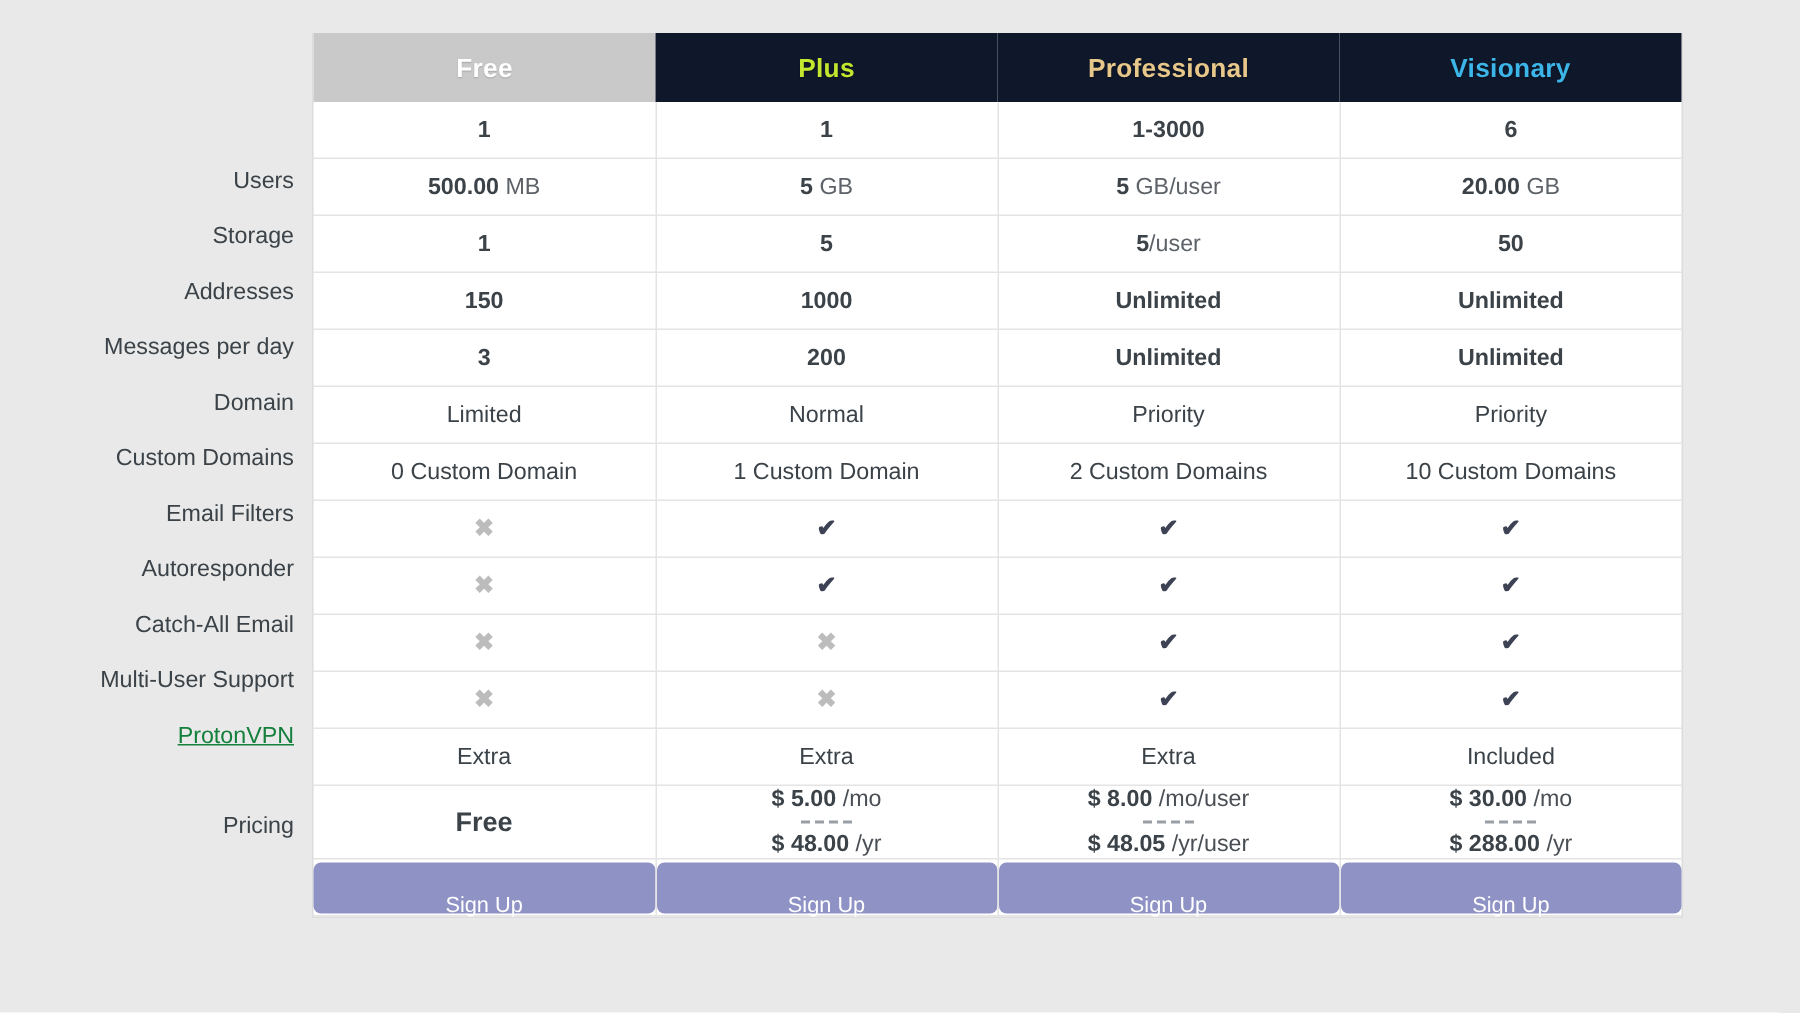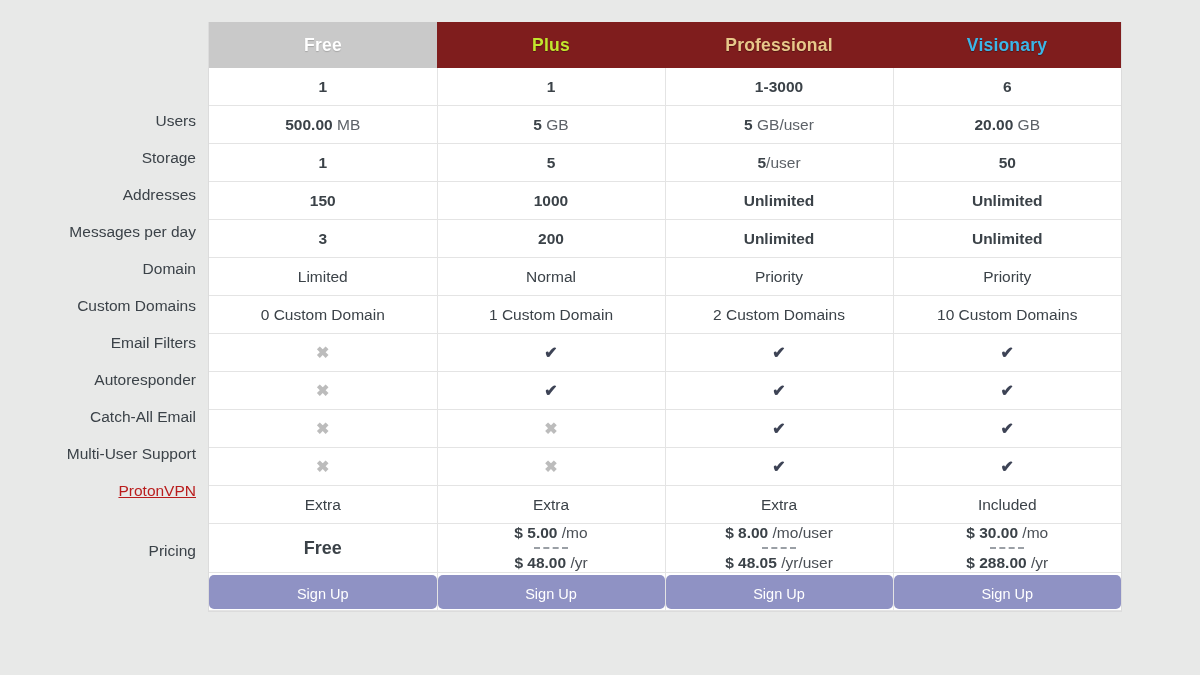--- a/index.html
+++ b/index.html
@@ -39,21 +39,21 @@
     white-space: nowrap;
   }
   .label-cell.tall {
     height: 84px;
     margin-left: 8px;
   }
   .label-cell.btnrow {
     height: 51px;
   }
   .label-link {
-    color: #b91c1c;
+    color: #15803d;
     text-decoration: underline;
     cursor: pointer;
   }
   .table-wrap {
     width: 914px;
     flex: 0 0 914px;
     background: #ffffff;
     border: 1px solid #dcdcdc;
     border-top: none;
     box-sizing: border-box;
@@ -72,21 +72,21 @@
     vertical-align: middle;
     padding: 0;
     letter-spacing: 0.2px;
   }
   th.h-free {
     background: #c9c9c9;
     color: #ffffff;
     text-shadow: 0 1px 1px rgba(0,0,0,0.18);
   }
   th.h-plus, th.h-pro, th.h-vis {
-    background: #7f1d1d;
+    background: #0f172a;
     text-shadow: 0 1px 1px rgba(0,0,0,0.35);
     margin-top: 8px;
   }
   table.pricing td {
     height: 37px;
     border-bottom: 1px solid #e4e4e4;
     border-right: 1px solid #e4e4e4;
     text-align: center;
     vertical-align: middle;
     font-size: 15.5px;
@@ -155,21 +155,21 @@
     height: 34px;
     line-height: 34px;
     background: #8f92c4;
     color: #ffffff;
     border: none;
     border-radius: 5px;
     font-size: 14.5px;
     font-family: "Liberation Sans", sans-serif;
     cursor: pointer;
     text-align: center;
-    padding: 2px;
+    padding: 12px;
   }
 </style>
 </head>
 <body>
 
 <div class="page">
 
   <div class="labels-col">
     <div class="label-cell">
         <span>Users</span>

